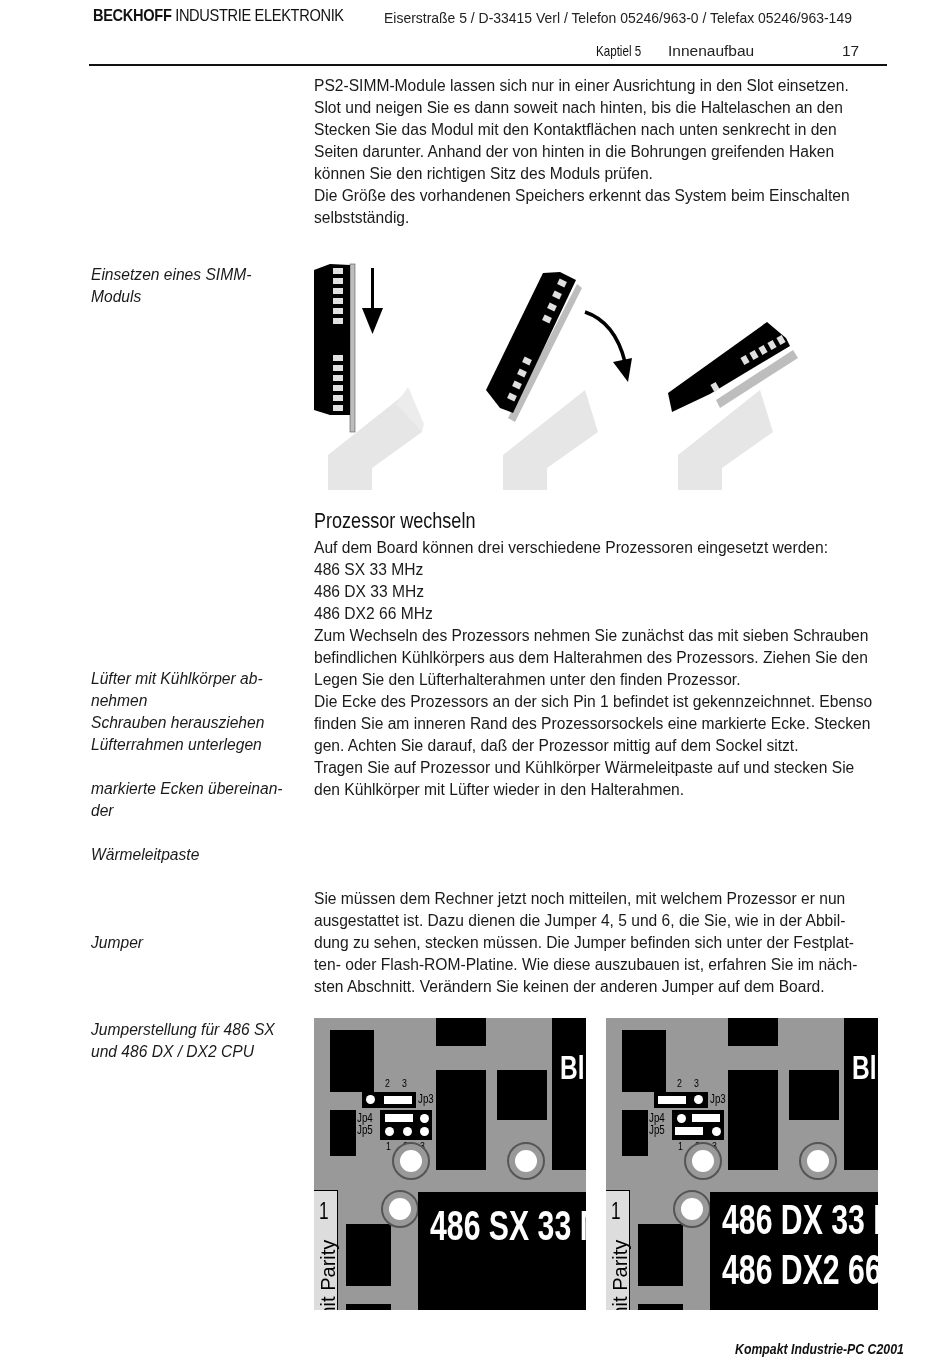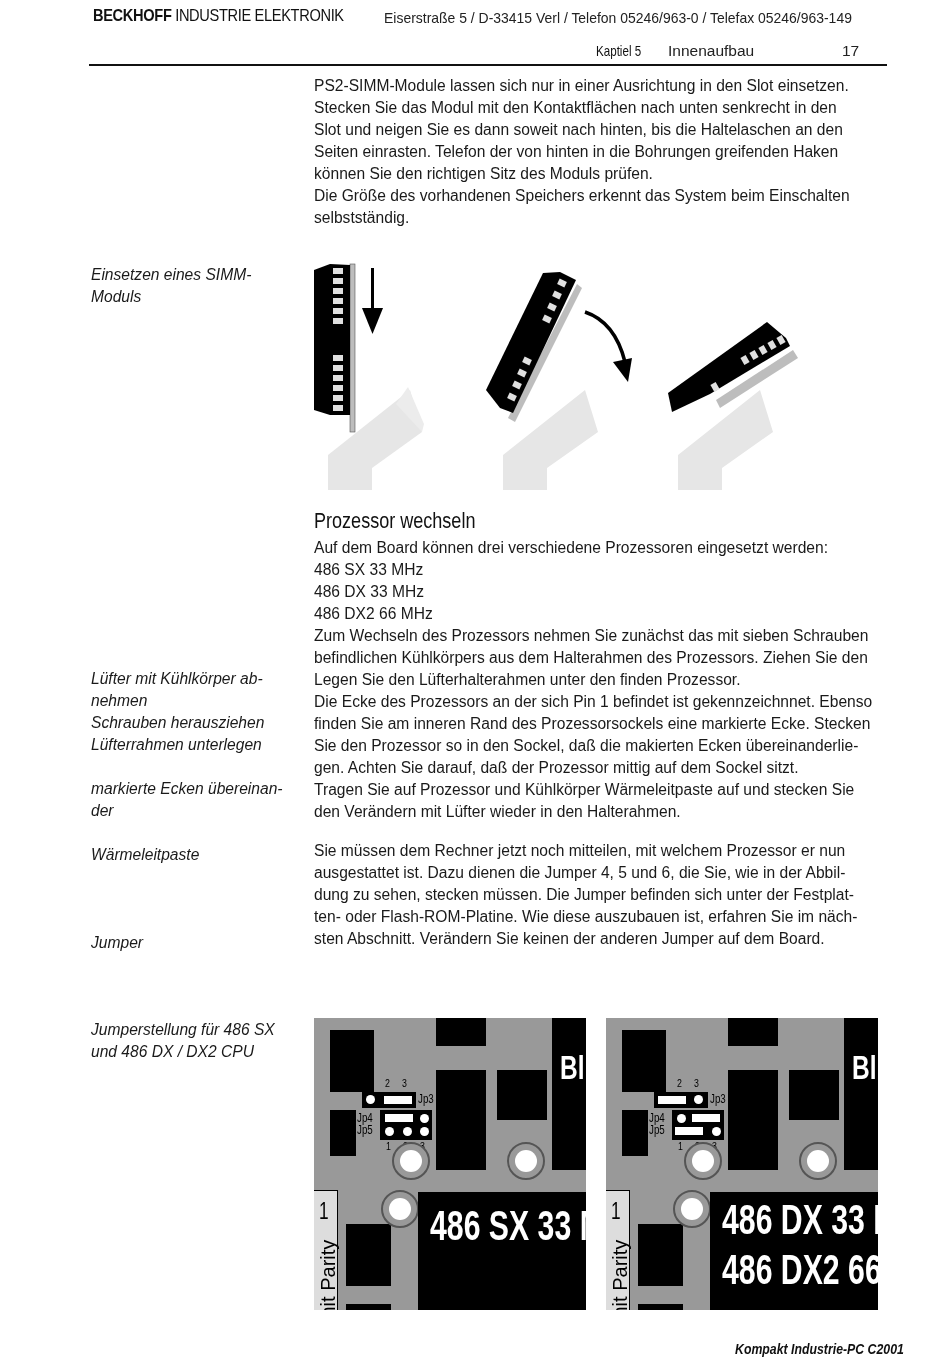--- a/index.html
+++ b/index.html
@@ -41,23 +41,23 @@
 
 <div id="brand" class="abs"><b>BECKHOFF</b><span> INDUSTRIE ELEKTRONIK</span></div>
 <div id="address" class="abs">Eiserstraße 5 / D-33415 Verl / Telefon 05246/963-0 / Telefax 05246/963-149</div>
 <div id="chapter" class="abs">Kaptiel 5</div>
 <div id="section-name" class="abs">Innenaufbau</div>
 <div id="page-number" class="abs">17</div>
 <div id="header-rule" class="abs"></div>
 
 <div class="para abs" style="top:75px">
   <span class="ln">PS2-SIMM-Module lassen sich nur in einer Ausrichtung in den Slot einsetzen.</span>
+  <span class="ln">Slot und neigen Sie es dann soweit nach hinten, bis die Haltelaschen an den</span>
   <span class="ln">Stecken Sie das Modul mit den Kontaktflächen nach unten senkrecht in den</span>
-  <span class="ln">Slot und neigen Sie es dann soweit nach hinten, bis die Haltelaschen an den</span>
-  <span class="ln">Seiten einrasten. Telefon der von hinten in die Bohrungen greifenden Haken</span>
+  <span class="ln">Seiten darunter. Anhand der von hinten in die Bohrungen greifenden Haken</span>
   <span class="ln">können Sie den richtigen Sitz des Moduls prüfen.</span>
   <span class="ln">Die Größe des vorhandenen Speichers erkennt das System beim Einschalten</span>
   <span class="ln">selbstständig.</span>
 </div>
 
 <div class="margin-note abs" style="top:264px">
   <span class="ln">Einsetzen eines SIMM-</span>
   <span class="ln">Moduls</span>
 </div>
 
@@ -131,27 +131,26 @@
 <div class="para abs" style="top:537px">
   <span class="ln">Auf dem Board können drei verschiedene Prozessoren eingesetzt werden:</span>
   <span class="ln">486 SX 33 MHz</span>
   <span class="ln">486 DX 33 MHz</span>
   <span class="ln">486 DX2 66 MHz</span>
   <span class="ln">Zum Wechseln des Prozessors nehmen Sie zunächst das mit sieben Schrauben</span>
   <span class="ln">befindlichen Kühlkörpers aus dem Halterahmen des Prozessors. Ziehen Sie den</span>
   <span class="ln">Legen Sie den Lüfterhalterahmen unter den finden Prozessor.</span>
   <span class="ln">Die Ecke des Prozessors an der sich Pin 1 befindet ist gekennzeichnnet. Ebenso</span>
   <span class="ln">finden Sie am inneren Rand des Prozessorsockels eine markierte Ecke. Stecken</span>
-  <span class="ln">Sie den Prozessor so in den Sockel, daß die makierten Ecken übereinanderlie-</span>
   <span class="ln">gen. Achten Sie darauf, daß der Prozessor mittig auf dem Sockel sitzt.</span>
   <span class="ln">Tragen Sie auf Prozessor und Kühlkörper Wärmeleitpaste auf und stecken Sie</span>
-  <span class="ln">den Verändern mit Lüfter wieder in den Halterahmen.</span>
-</div>
-
-<div class="para abs" style="top:840px">
+  <span class="ln">den Kühlkörper mit Lüfter wieder in den Halterahmen.</span>
+</div>
+
+<div class="para abs" style="top:888px">
   <span class="ln">Sie müssen dem Rechner jetzt noch mitteilen, mit welchem Prozessor er nun</span>
   <span class="ln">ausgestattet ist. Dazu dienen die Jumper 4, 5 und 6, die Sie, wie in der Abbil-</span>
   <span class="ln">dung zu sehen, stecken müssen. Die Jumper befinden sich unter der Festplat-</span>
   <span class="ln">ten- oder Flash-ROM-Platine. Wie diese auszubauen ist, erfahren Sie im näch-</span>
   <span class="ln">sten Abschnitt. Verändern Sie keinen der anderen Jumper auf dem Board.</span>
 </div>
 
 <div class="margin-note abs" style="top:668px">
   <span class="ln">Lüfter mit Kühlkörper ab-</span>
   <span class="ln">nehmen</span>

